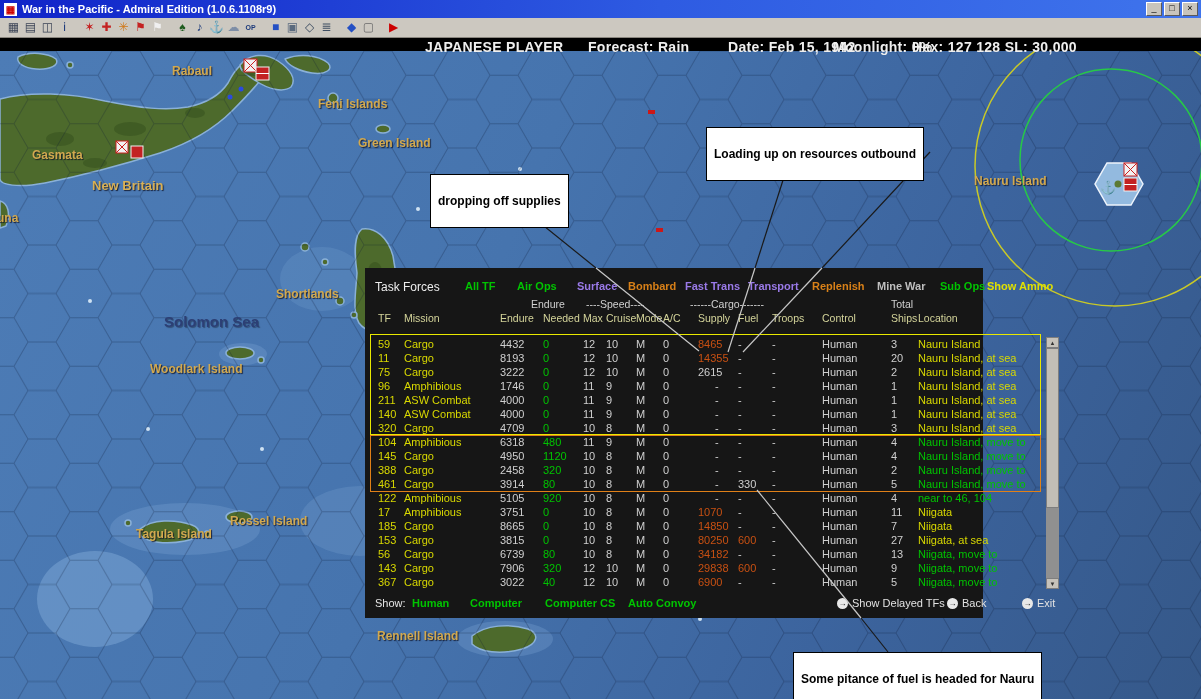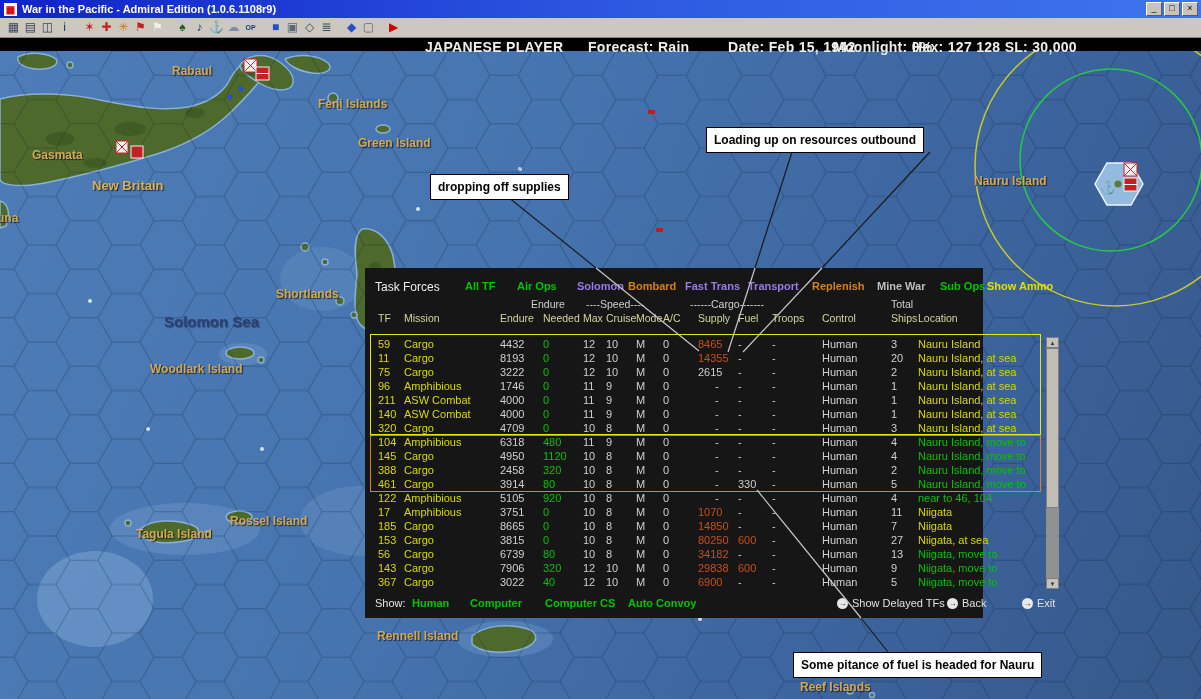--- a/index.html
+++ b/index.html
@@ -64,21 +64,21 @@
   .tf-show { position:absolute; left:10px; color:#e6e6e6; }
   .tf-opt { position:absolute; top:0; color:#00c400; font-weight:bold; cursor:default; white-space:nowrap; }
   .ft-btn { position:absolute; top:0; display:flex; gap:4px; align-items:center; color:#e2e2e2; cursor:default; white-space:nowrap; }
   .circ { width:11px; height:11px; border-radius:50%; background:#e8e8e8; color:#1a1a1a; font-size:8px;
     line-height:11px; text-align:center; display:inline-block; }
 
   
   .anno-lines { position:absolute; inset:0; z-index:45; pointer-events:none; }
   .annotation-layer { position:absolute; inset:0; z-index:50; pointer-events:none; }
   .callout { position:absolute; background:#fff; border:1px solid #000; color:#000; font-size:12px;
-    font-weight:bold; padding:5px 7px; white-space:nowrap; }
+    font-weight:bold; padding:19px 7px; white-space:nowrap; }
 </style>
 </head>
 <body>
 
 <div id="screen">
 
   <div class="titlebar">
     <span class="app-icon">▦</span>
     <span class="win-title">War in the Pacific - Admiral Edition (1.0.6.1108r9)</span>
     <span class="win-btns">
@@ -236,21 +236,21 @@
         <span class="map-label" style="left: 800px; top: 629px;">Reef Islands</span>
         <span class="map-label" style="left: -3px; top: 160px;">una</span>
       </div>
   </div>
 
   <div class="tf-panel">
     <span class="tf-title">Task Forces</span>
     <div class="tf-filterbar">
         <span class="tf-filter" style="left: 100px; color: rgb(0, 196, 0);">All TF</span>
         <span class="tf-filter" style="left: 152px; color: rgb(0, 196, 0);">Air Ops</span>
-        <span class="tf-filter" style="left: 212px; color: rgb(154, 122, 232);">Solomon</span>
+        <span class="tf-filter" style="left: 212px; color: rgb(154, 122, 232);">Surface</span>
         <span class="tf-filter" style="left: 263px; color: rgb(216, 128, 24);">Bombard</span>
         <span class="tf-filter" style="left: 320px; color: rgb(154, 122, 232);">Fast Trans</span>
         <span class="tf-filter" style="left: 383px; color: rgb(154, 122, 232);">Transport</span>
         <span class="tf-filter" style="left: 447px; color: rgb(216, 128, 24);">Replenish</span>
         <span class="tf-filter" style="left: 512px; color: rgb(191, 191, 191);">Mine War</span>
         <span class="tf-filter" style="left: 575px; color: rgb(0, 196, 0);">Sub Ops</span>
         <span class="tf-filter" style="left: 622px; color: rgb(224, 224, 0);">Show Ammo</span>
       </div>
 
     <span class="tf-group" style="left:166px">Endure</span>

